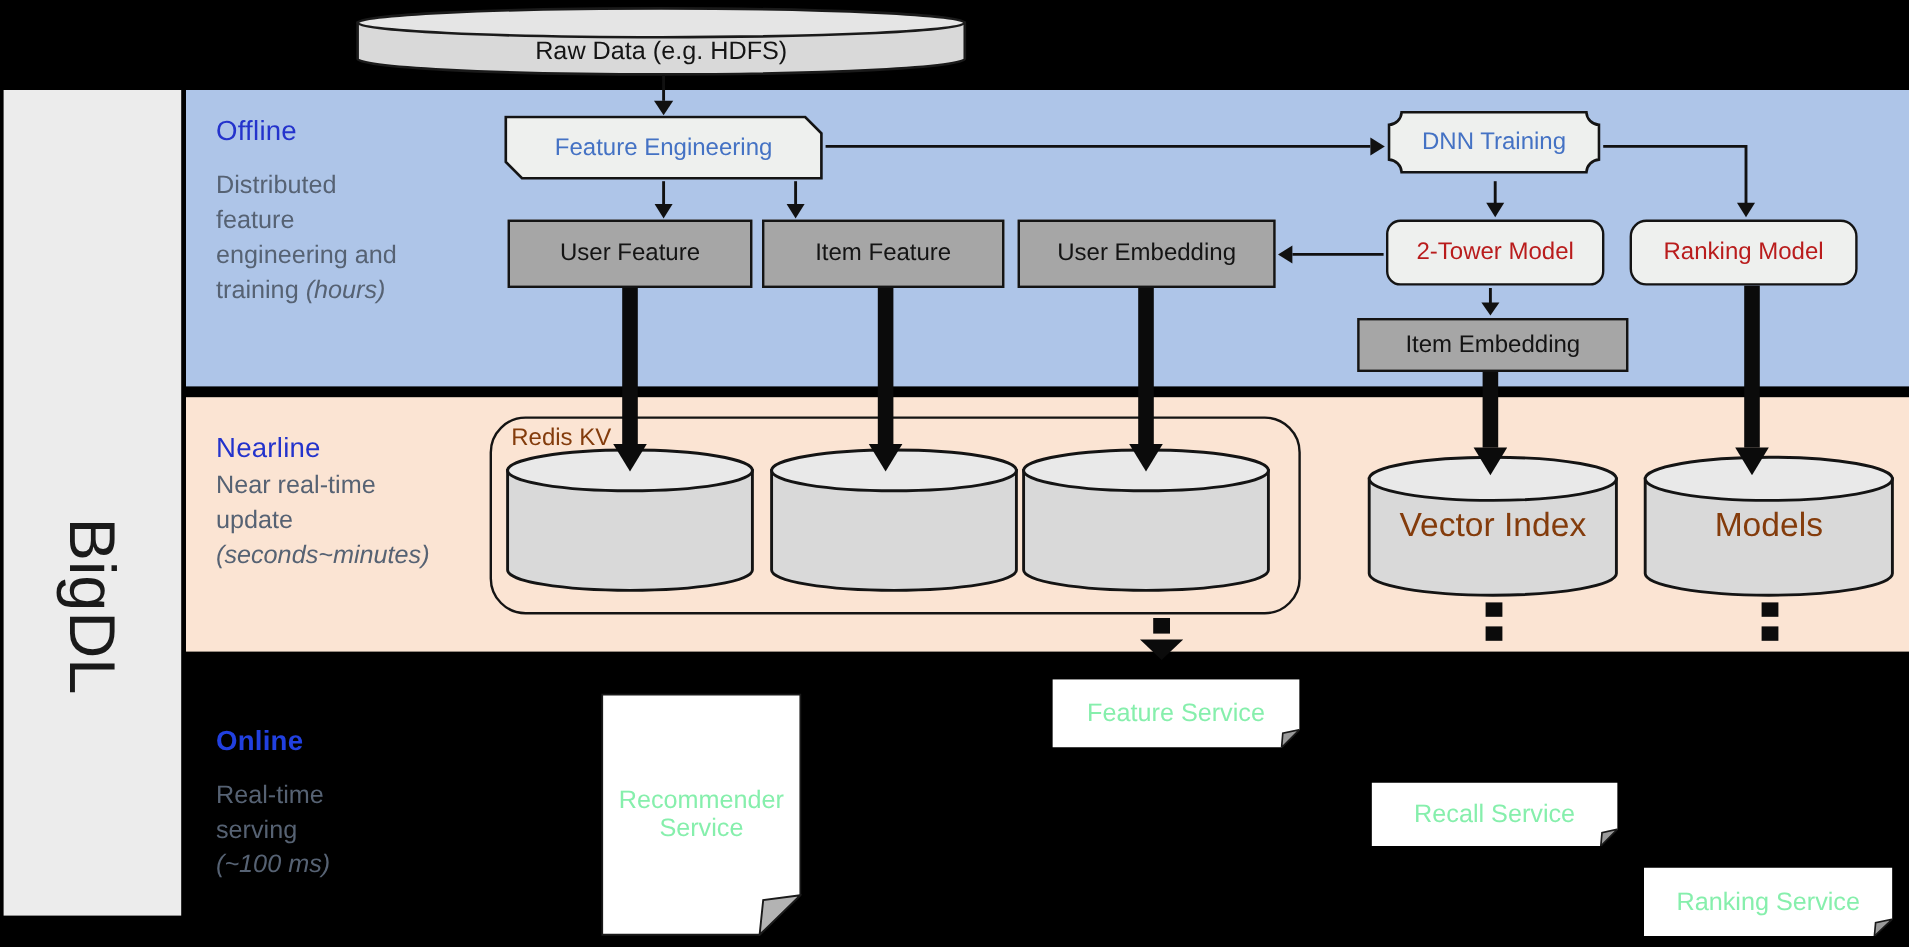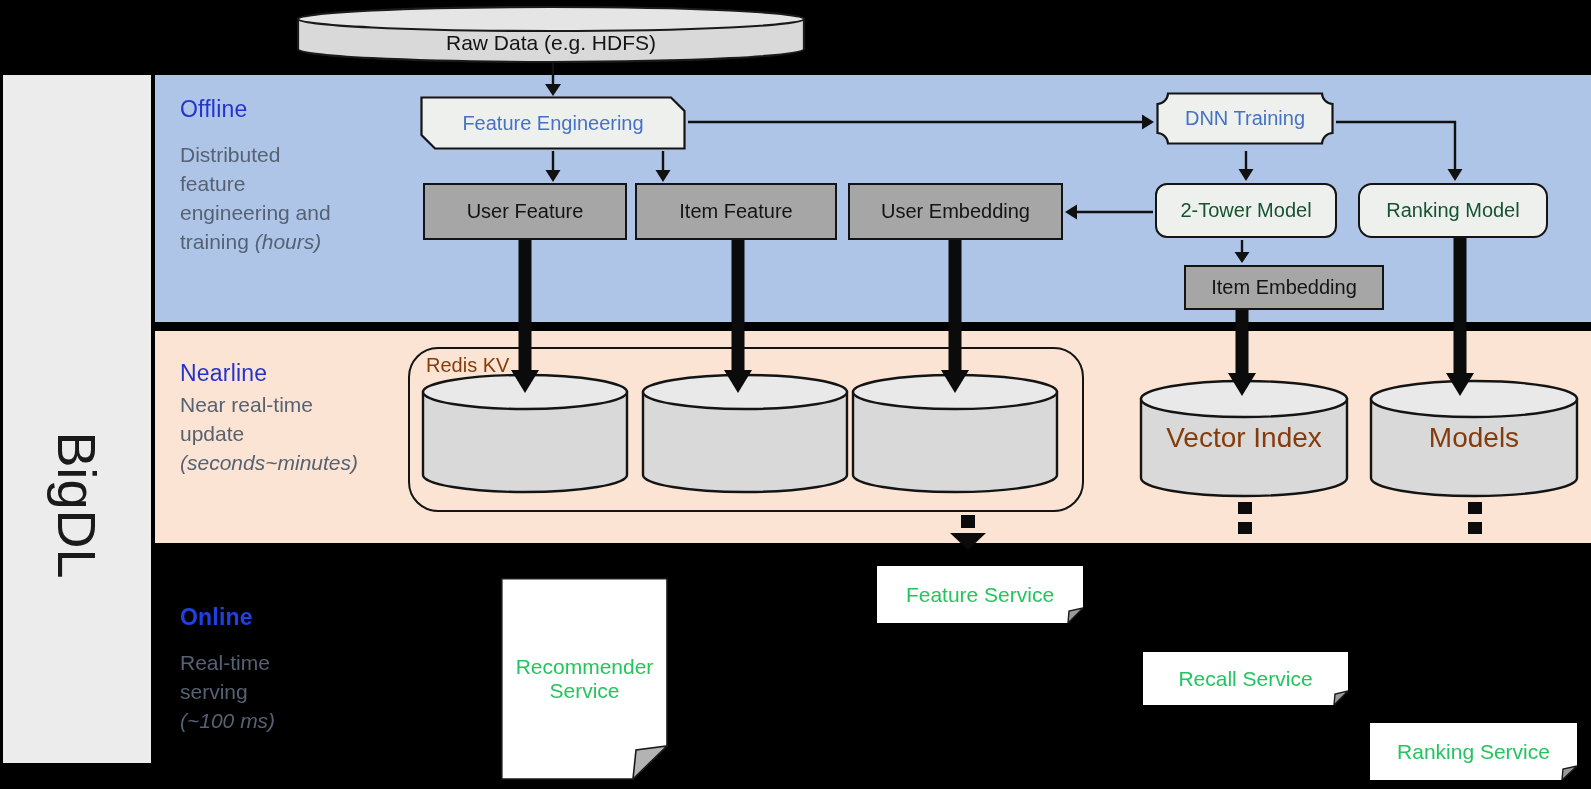--- a/index.html
+++ b/index.html
@@ -11,35 +11,35 @@
   .lbl{display:flex;align-items:center;justify-content:center;text-align:center;}
   .band{position:absolute;left:155px;width:1436px;}
   .band-offline{top:75px;height:247px;background:#aec5e8;}
   .band-nearline{top:331px;height:212px;background:#fbe4d3;}
   .section-title{font-size:23px;color:#2433cc;letter-spacing:.2px;}
   .section-title.online{color:#2140e0;font-weight:700;}
   .section-desc{font-size:21px;line-height:29px;color:#566273;}
   .section-desc .note{font-style:italic;}
   .note-block{display:block;}
   .graybox{background:#a6a6a6;border:2.2px solid #141414;color:#141414;font-size:20px;}
-  .roundbox{background:#eef0ee;border:2.2px solid #141414;border-radius:12px;color:#14532d;font-size:20px;text-align:right;}
+  .roundbox{background:#eef0ee;border:2.2px solid #141414;border-radius:12px;color:#b91c1c;font-size:20px;text-align:right;}
   .shapewrap svg{position:absolute;left:0;top:0;}
   .shapewrap .txt{position:absolute;left:0;top:0;width:100%;height:100%;}
   .blue-txt{color:#4472c4;}
   .brown-txt{color:#843c0c;}
   .sidebar{position:absolute;left:3px;top:75px;width:148px;height:688px;background:#ececec;}
   .bigdl{position:absolute;left:0;top:350px;width:148px;height:160px;display:flex;align-items:center;justify-content:center;}
   .bigdl span{display:block;transform:rotate(90deg);font-size:54px;color:#1a1a1a;white-space:nowrap;}
   .redis-container{position:absolute;left:408px;top:347px;width:676px;height:165px;
     border:2.6px solid #141414;border-radius:30px;box-sizing:border-box;}
   .redis-label{position:absolute;left:16px;top:5px;font-size:20px;color:#843c0c;}
   .overlay{position:absolute;left:0;top:0;z-index:6;pointer-events:none;}
   .z2{z-index:2;} .z3{z-index:3;}
   .cyl-label{position:absolute;left:0;top:44px;width:100%;font-size:28px;}
-  .svc-label{font-size:21px;color:#22c55e;}
+  .svc-label{font-size:21px;color:#86efac;}
 </style>
 </head>
 <body>
 
 <div id="stage">
 
   <div class="band band-offline"></div>
   <div class="band band-nearline"></div>
 
   <div class="sidebar z2">
@@ -90,21 +90,21 @@
 
   <div class="abs lbl graybox z3" style="left:423px;top:183px;width:204px;height:57px;box-sizing:border-box;">
     <span>User Feature</span>
   </div>
   <div class="abs lbl graybox z3" style="left:635px;top:183px;width:202px;height:57px;box-sizing:border-box;">
     <span>Item Feature</span>
   </div>
   <div class="abs lbl graybox z3" style="left:848px;top:183px;width:215px;height:57px;box-sizing:border-box;justify-content:center;">
     <span>User Embedding</span>
   </div>
-  <div class="abs lbl graybox z3" style="left:1184px;top:265px;width:200px;height:45px;box-sizing:border-box;">
+  <div class="abs lbl graybox z3" style="left:1131px;top:265px;width:226px;height:45px;box-sizing:border-box;">
     <span>Item Embedding</span>
   </div>
 
   <div class="abs lbl roundbox z3" style="left:1155px;top:183px;width:182px;height:55px;box-sizing:border-box;">
     <span>2-Tower Model</span>
   </div>
   <div class="abs lbl roundbox z3" style="left:1358px;top:183px;width:190px;height:55px;box-sizing:border-box;border-radius:14px;">
     <span>Ranking Model</span>
   </div>
 

